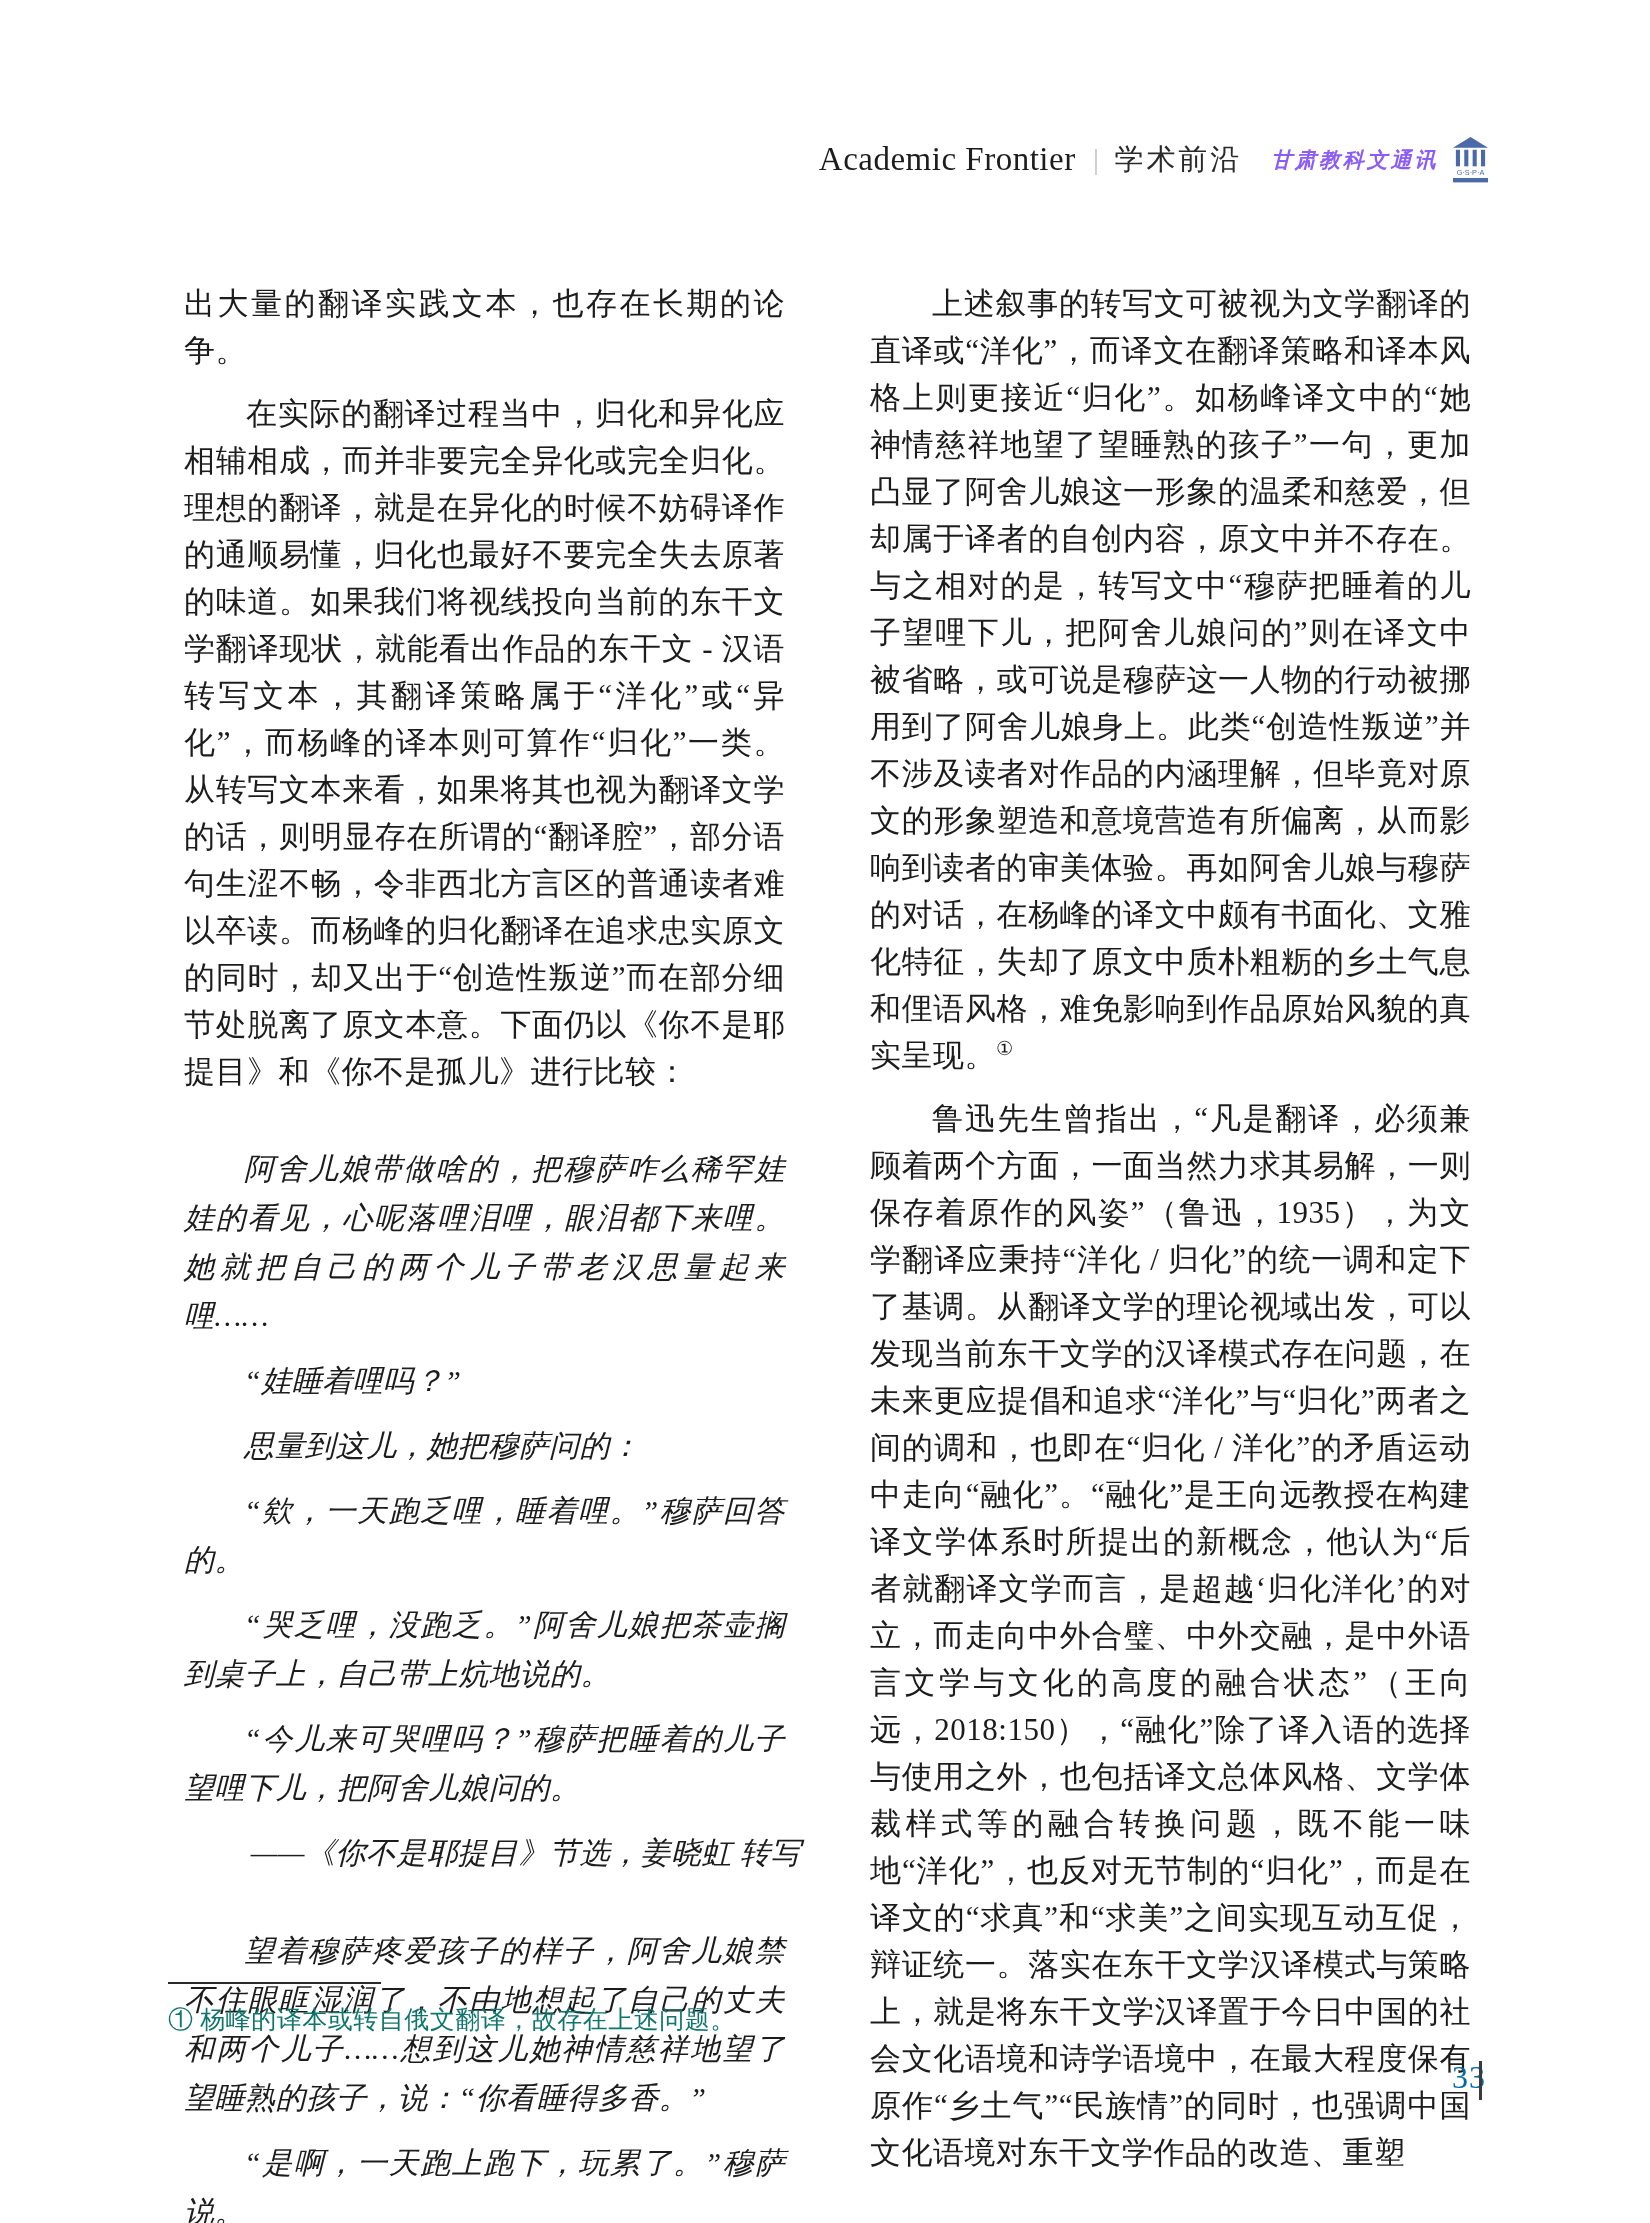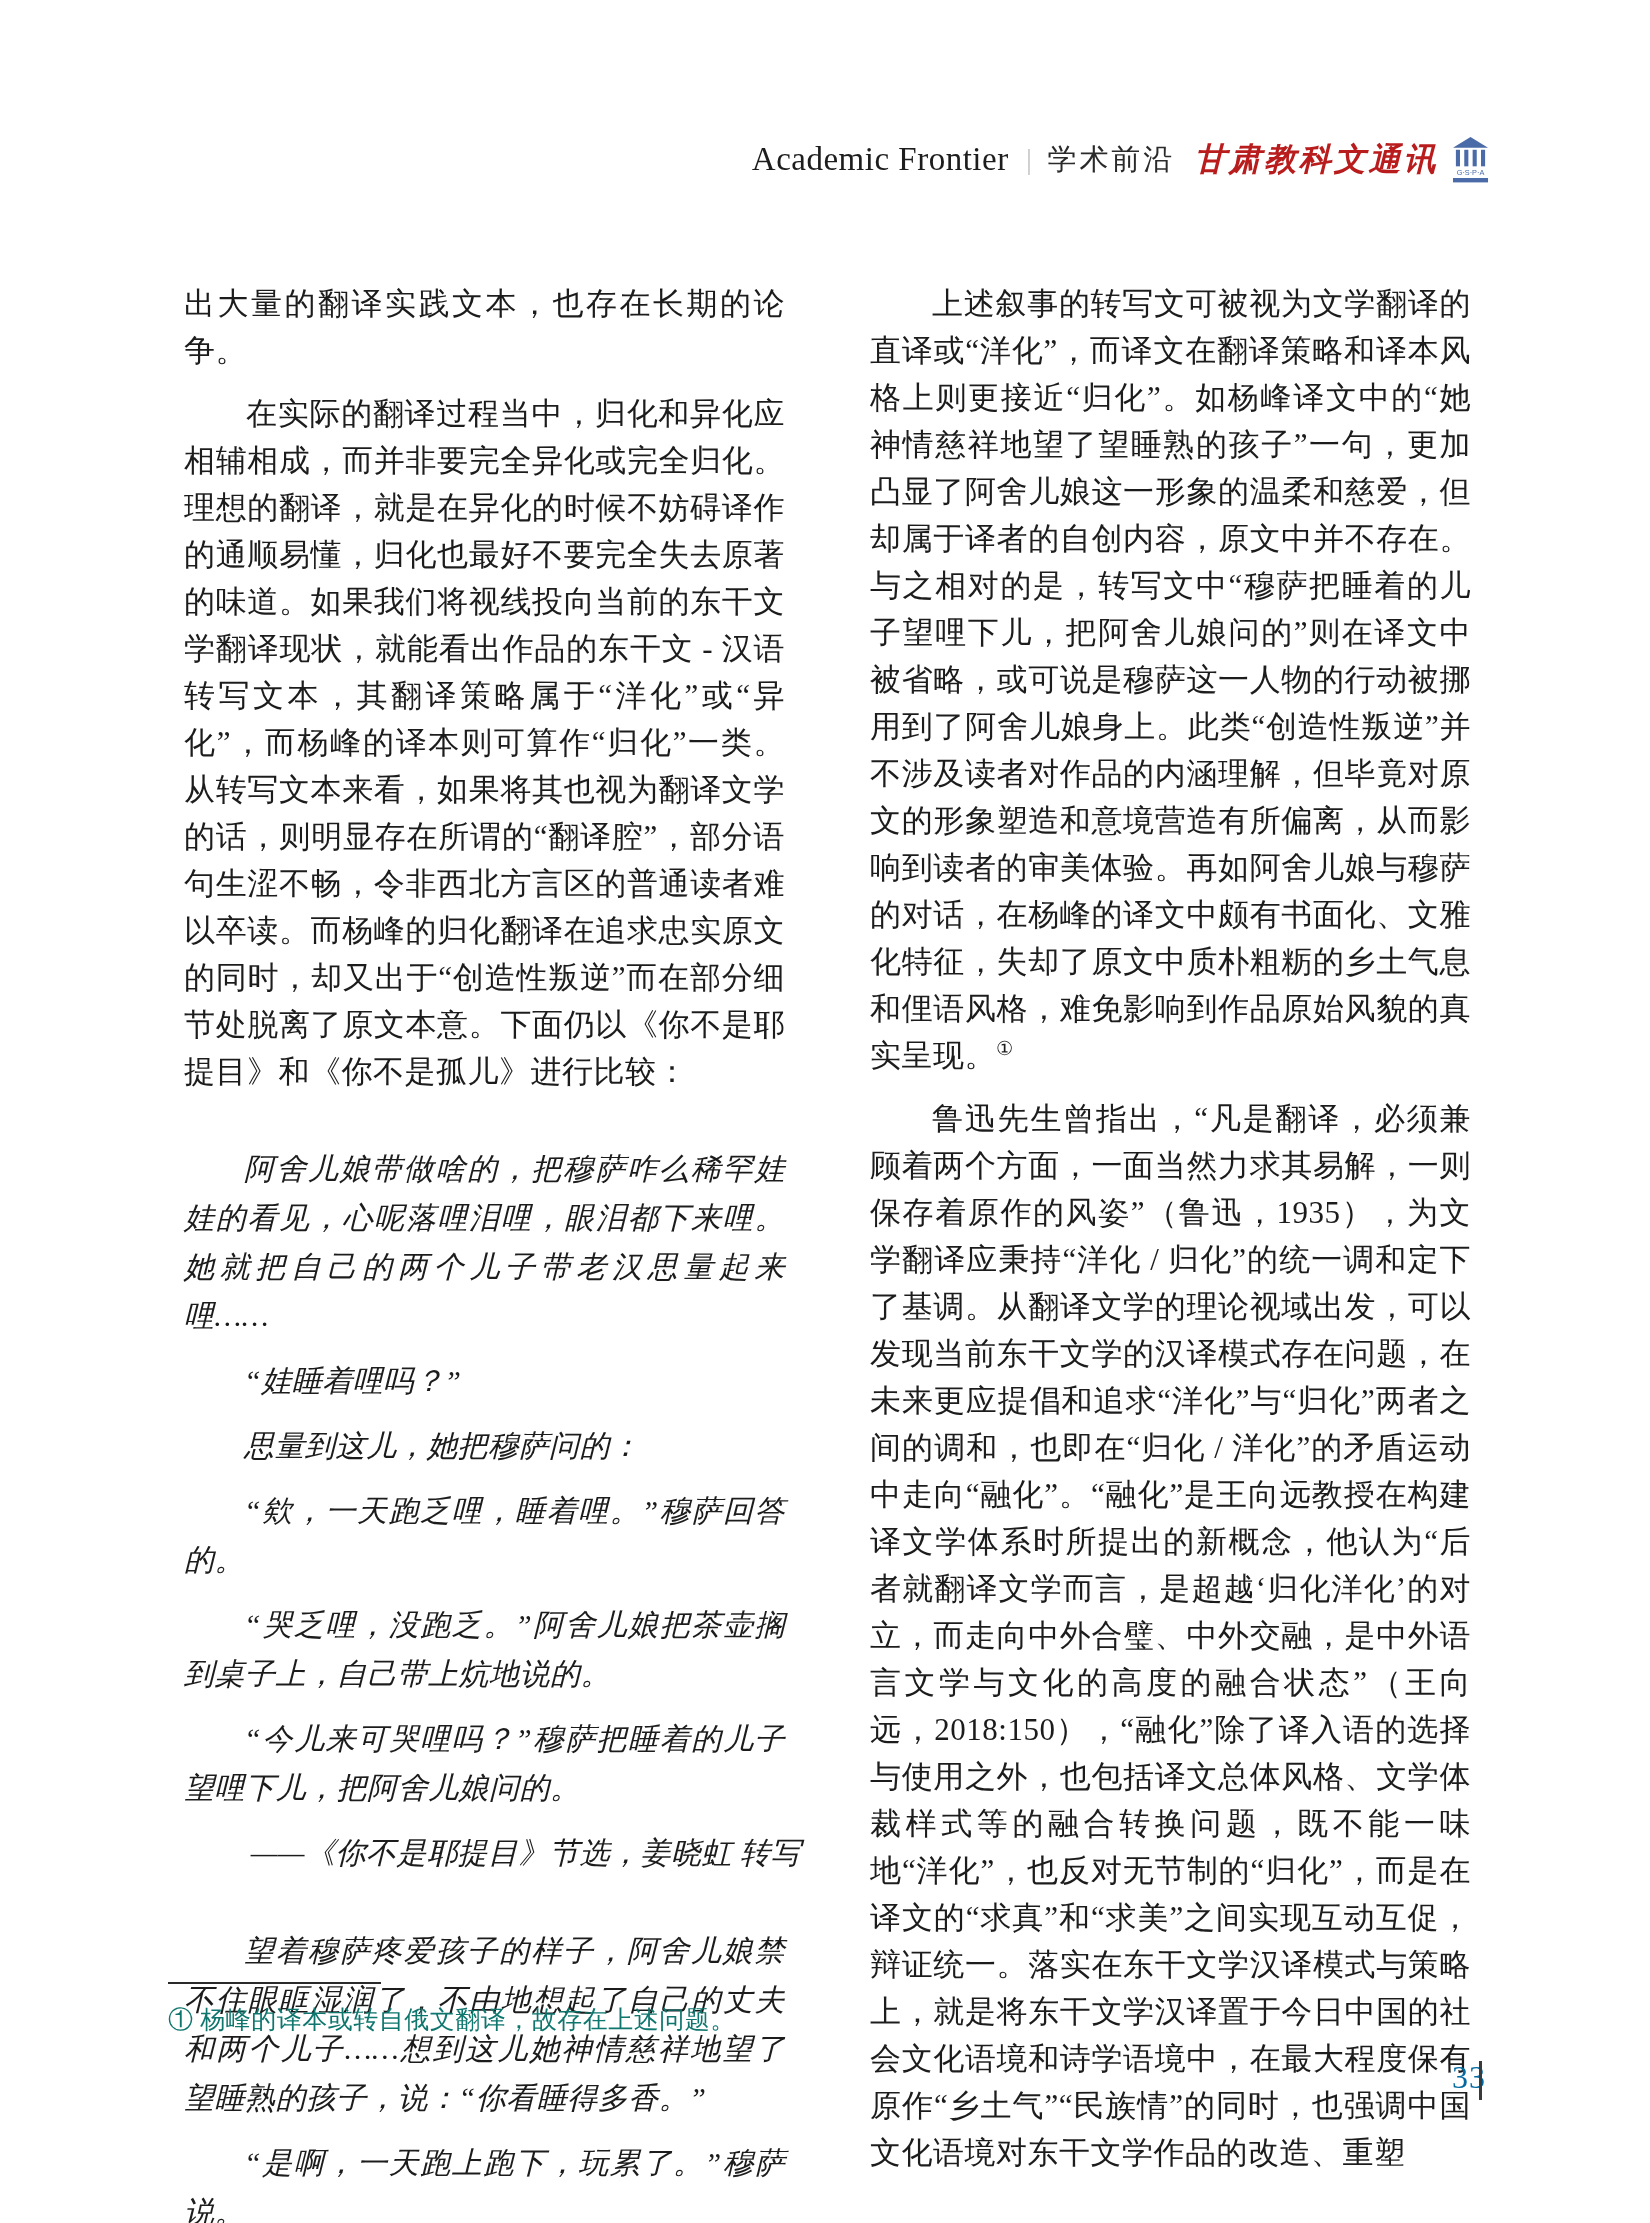--- a/index.html
+++ b/index.html
@@ -25,22 +25,22 @@
     color:#9a9a9a;font-size:29px;font-weight:200;
     margin:0 15.5px 0 17.5px;transform:scaleX(0.6);
   }
   .header-zh{
     font-family:Liberation Serif, serif;
     font-weight:300;font-size:29px;letter-spacing:2.9px;color:#2a2a2a;
   }
   .journal-name{
     font-family:"Liberation Serif","DejaVu Serif",serif;
     font-style:italic;font-weight:700;
-    font-size:32px;letter-spacing:2.9px;color:#b91c1c;
-    margin-left:19px;white-space:nowrap;
+    font-size:21px;letter-spacing:2.9px;color:#8b5cf6;
+    margin-left:29px;white-space:nowrap;
   }
   .logo{margin-left:13.6px;display:block;}
   
   .col{
     position:absolute;top:264px;width:633px;
     font-size:31px;line-height:47px;letter-spacing:0.5px;
     text-align:justify;
   }
   .col-left{left:168px;}
   .col-right{left:854px;}

